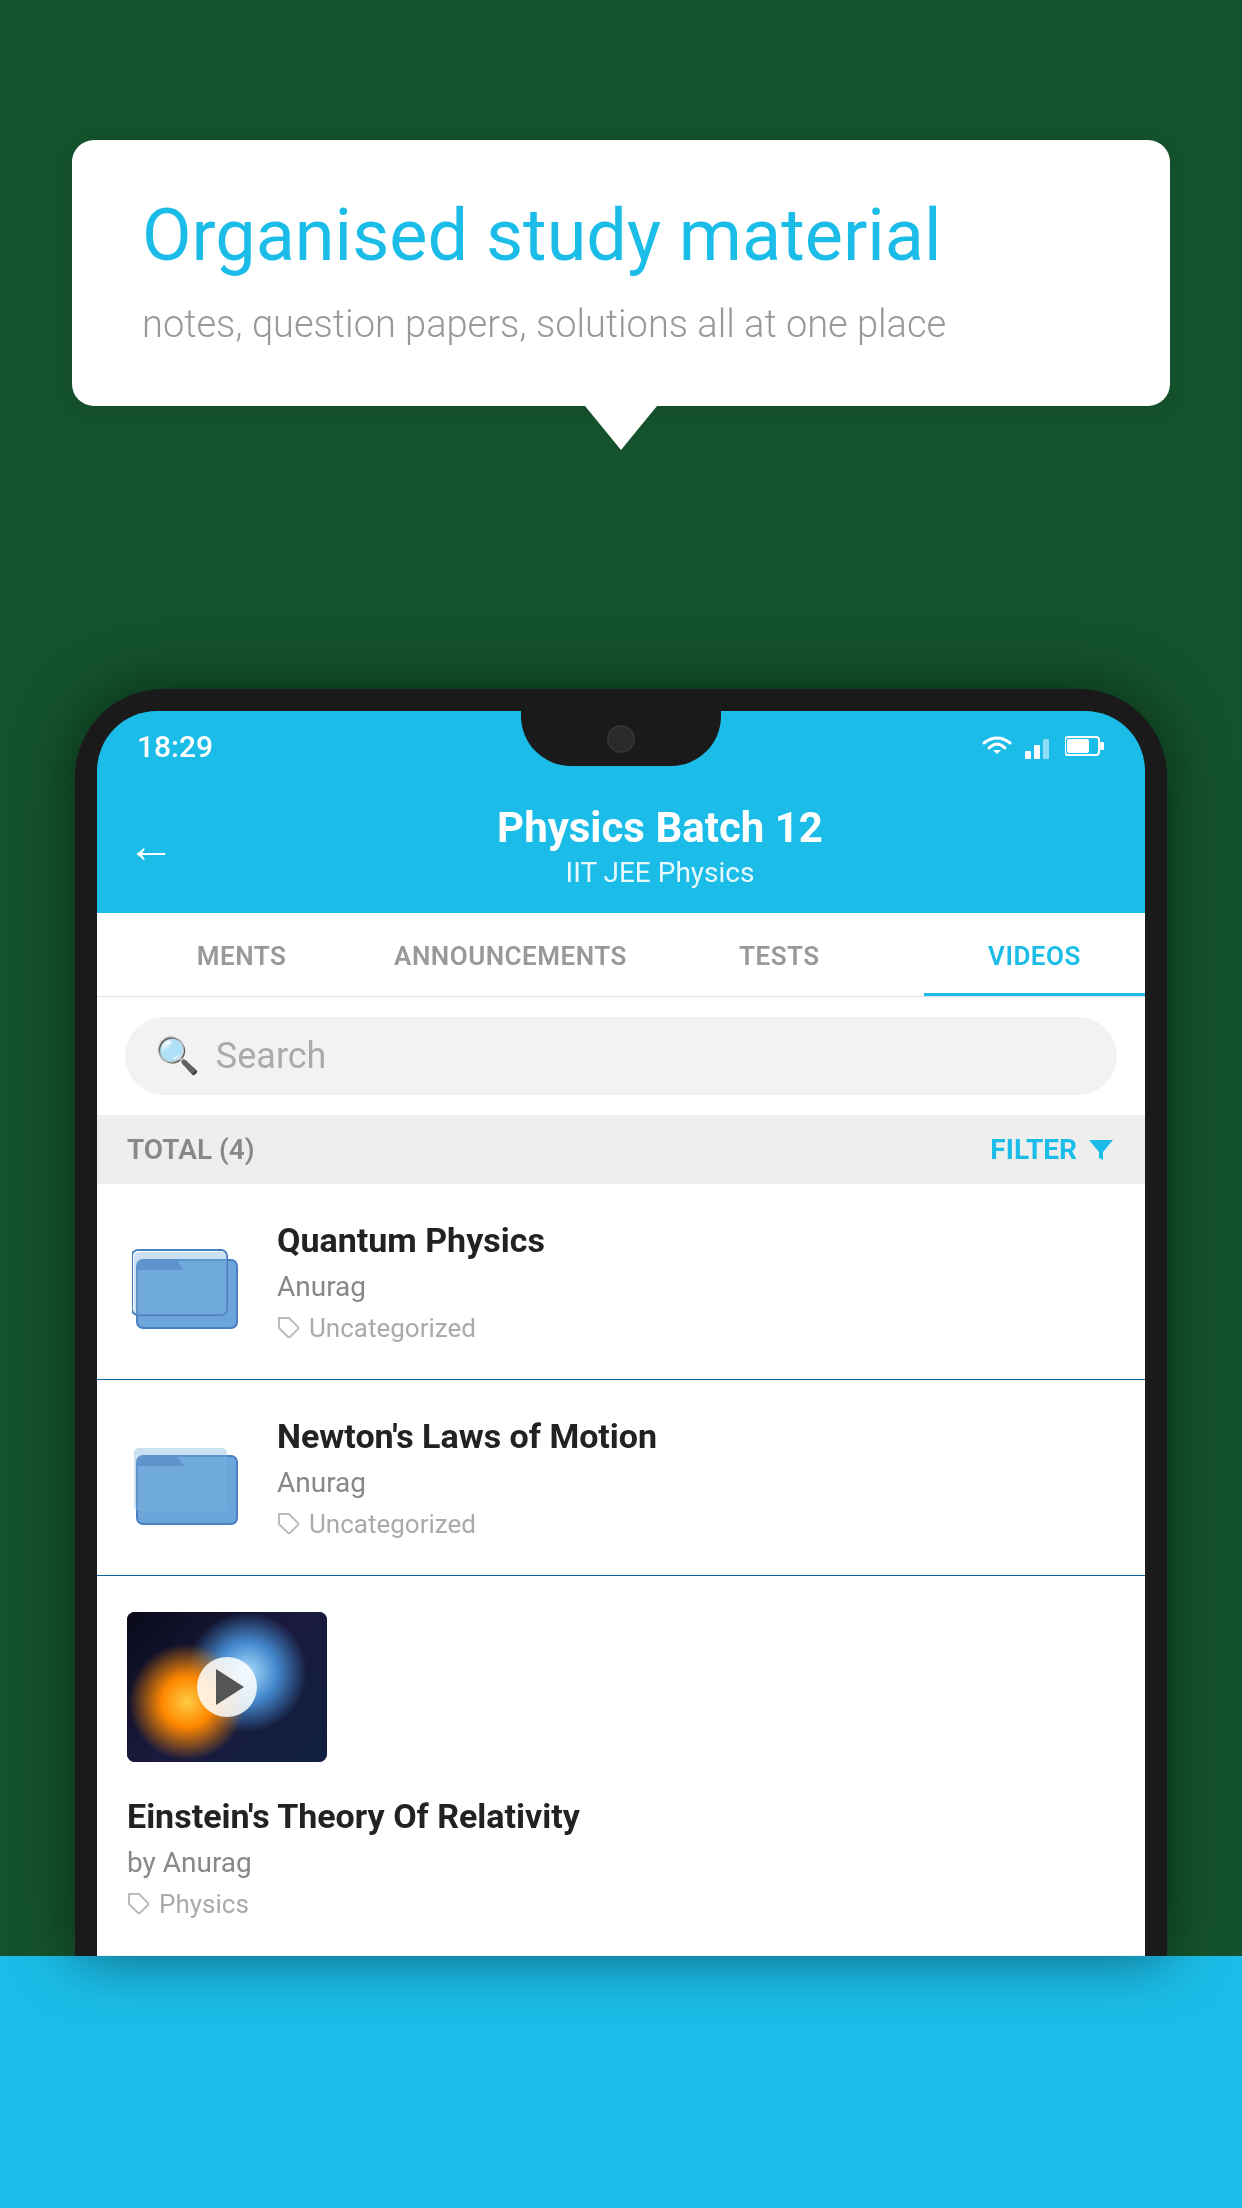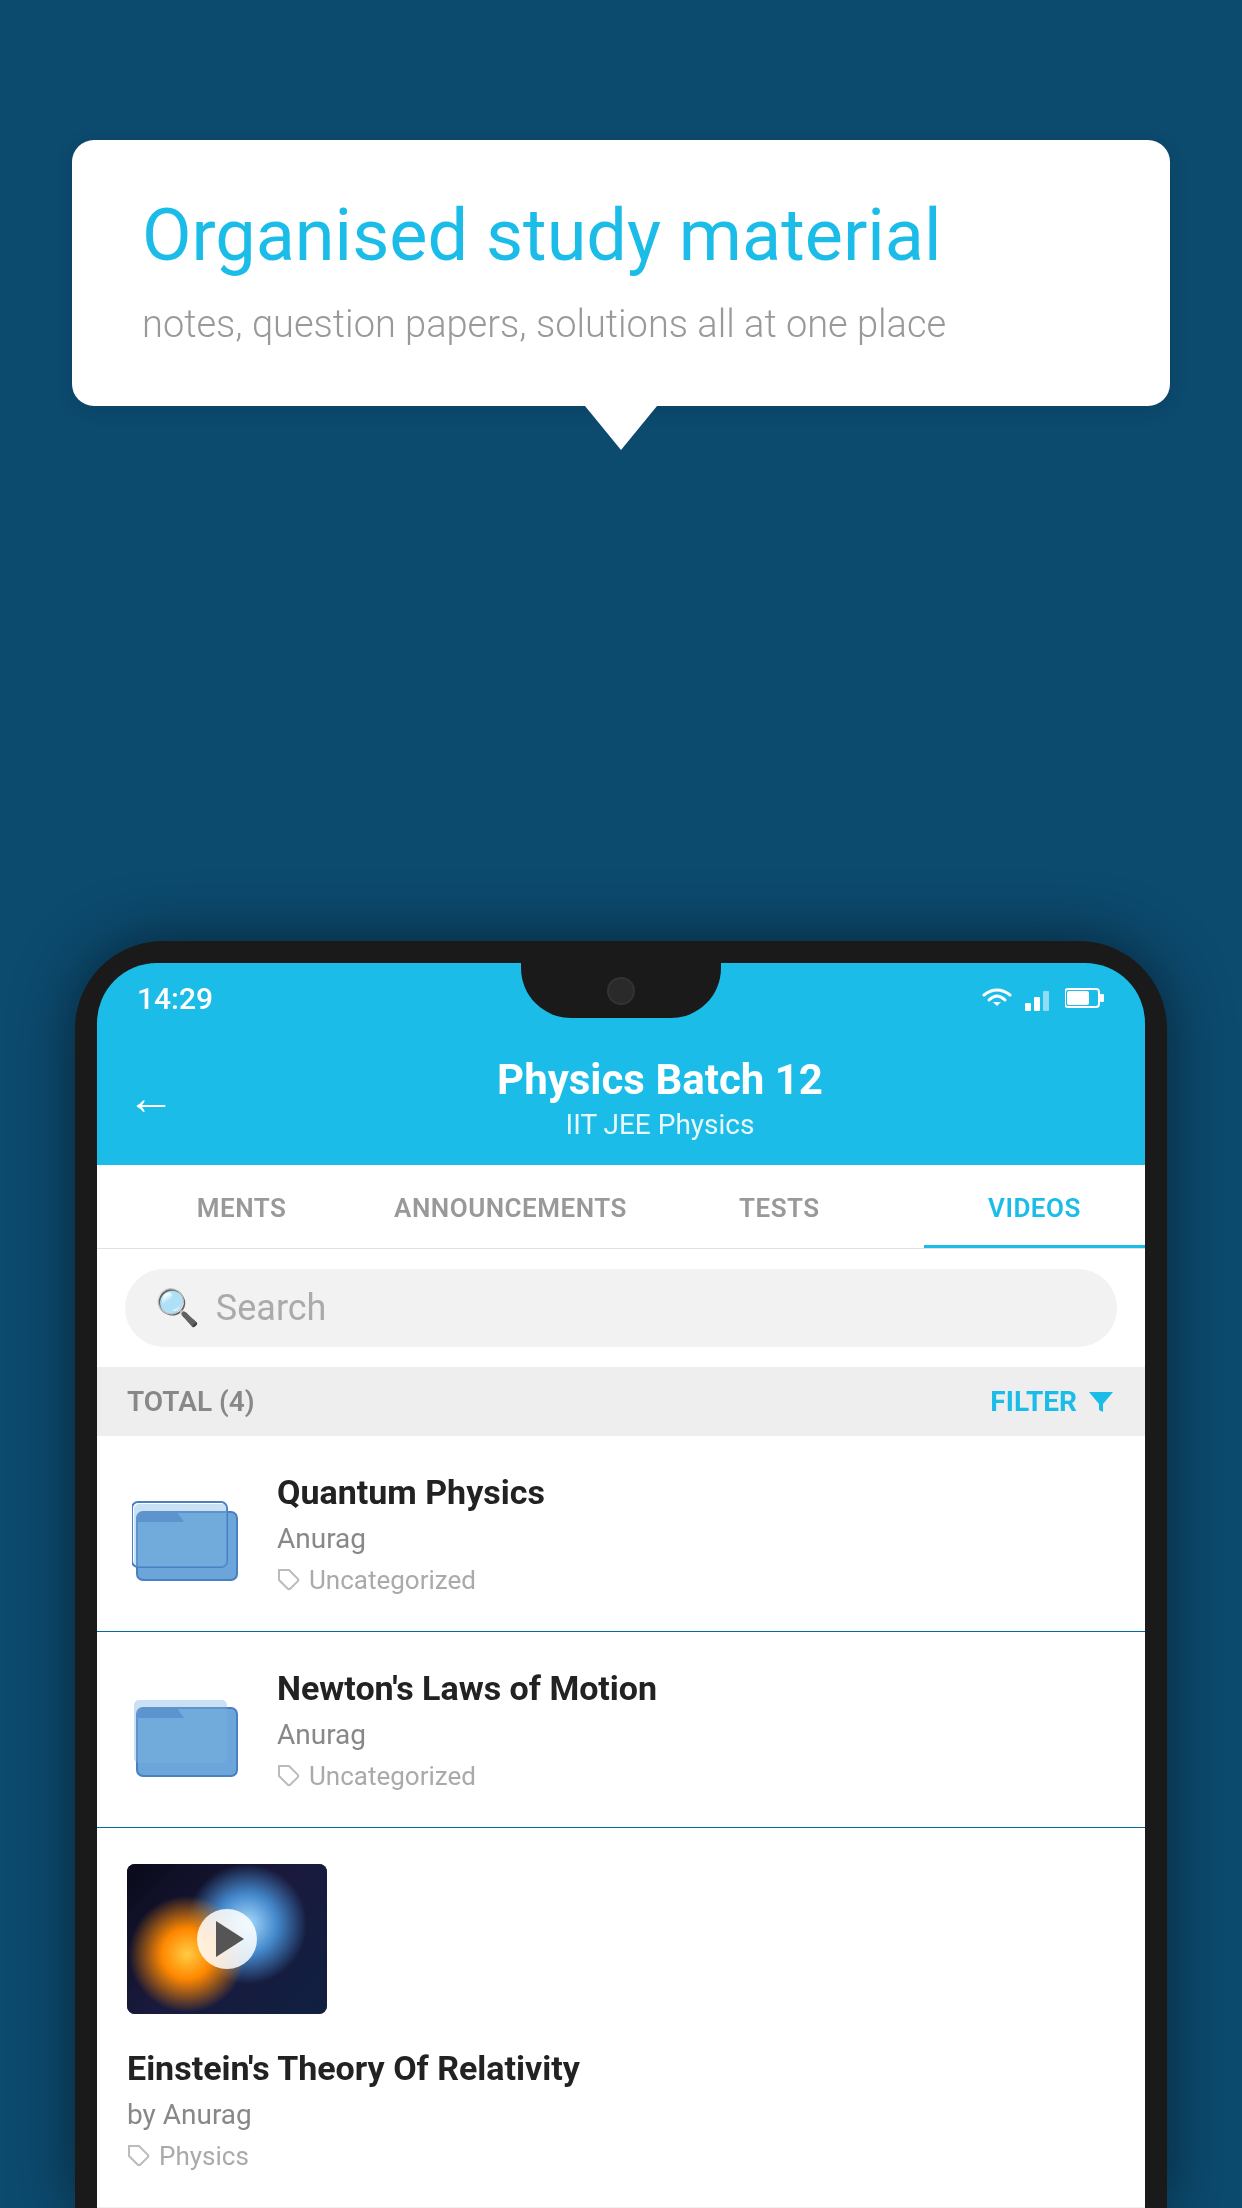--- a/index.html
+++ b/index.html
@@ -339,35 +339,35 @@
     }
 
     .video-info-inline {
       flex: 1;
       padding-top: 4px;
     }
   </style>
 </head>
 <body>
 
-<div style="width:1242px;height:2208px;background:#0c4a6e;position:relative;">
+<div style="width:1242px;height:1956px;background:#14532d;position:relative;">
 
   <div class="speech-bubble-wrapper">
     <div class="speech-bubble">
       <div class="speech-bubble-title">Organised study material</div>
       <div class="speech-bubble-subtitle">notes, question papers, solutions all at one place</div>
     </div>
     <div class="speech-bubble-arrow"></div>
   </div>
 
   <div class="phone-wrapper">
     <div class="phone-frame">
 
       <div class="phone-top-bar">
-        <span class="status-time">14:29</span>
+        <span class="status-time">18:29</span>
         <div class="phone-camera"></div>
         <div class="status-icons">
 
           <svg width="36" height="28" viewBox="0 0 36 28" fill="white">
             <path d="M18 22 L22 18 L14 18 Z"></path>
             <path d="M10 16 Q18 8 26 16" stroke="white" stroke-width="3" fill="none" stroke-linecap="round"></path>
             <path d="M5 11 Q18 1 31 11" stroke="white" stroke-width="3" fill="none" stroke-linecap="round"></path>
           </svg>
 
           <svg width="30" height="26" viewBox="0 0 30 26" fill="white">

